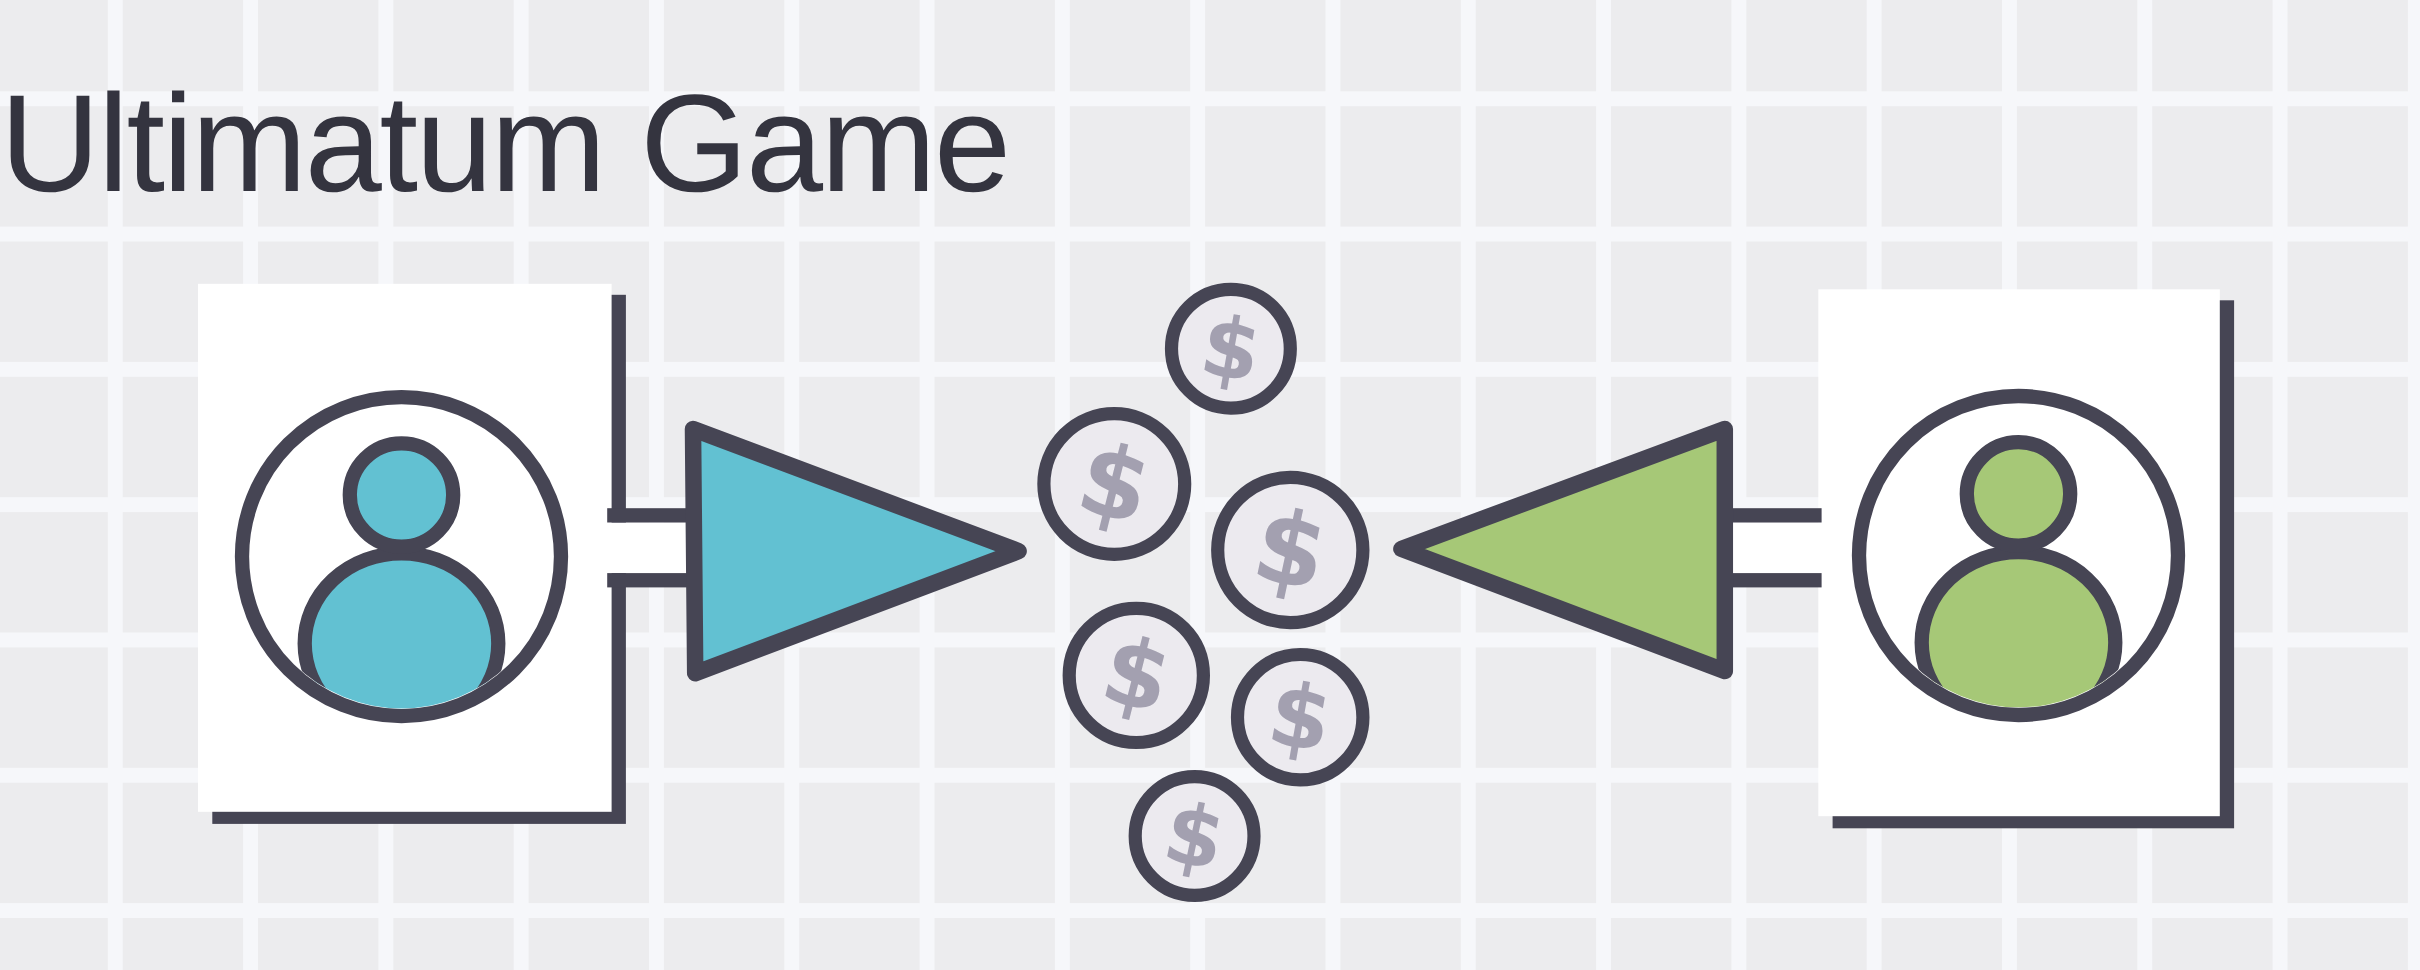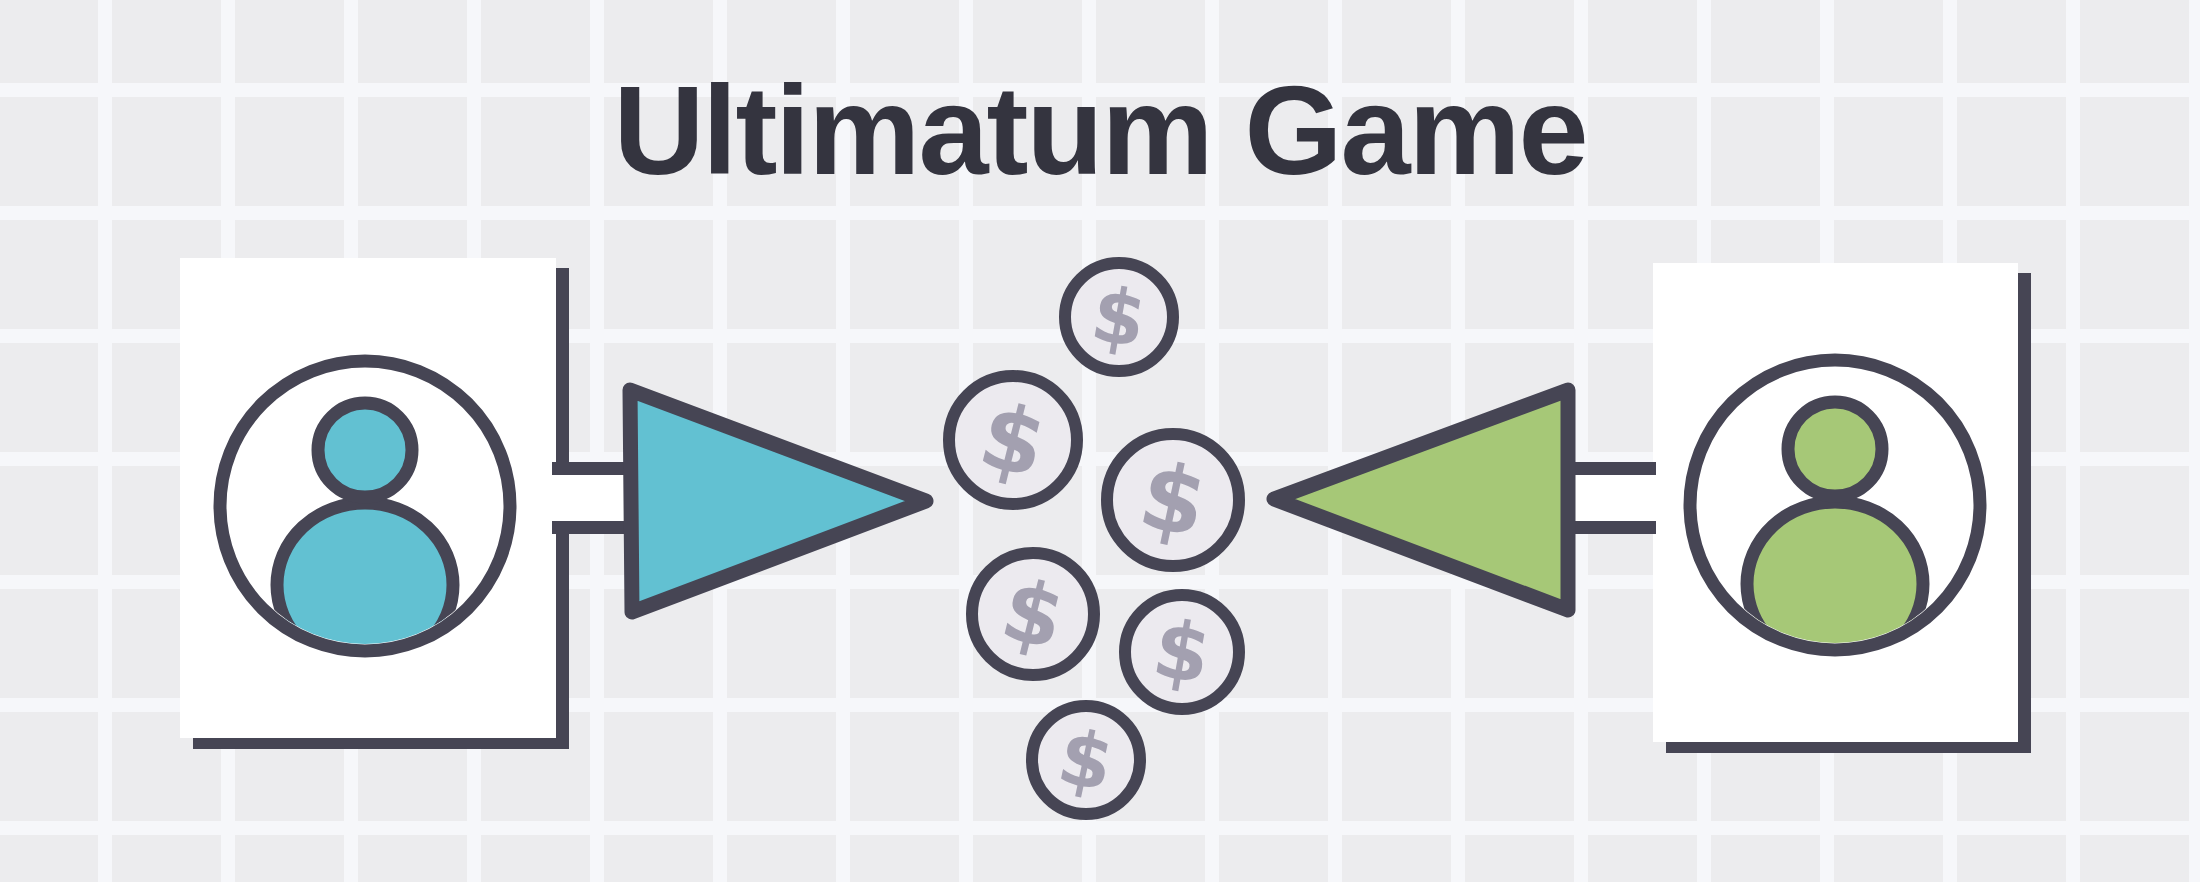--- a/index.html
+++ b/index.html
@@ -12,22 +12,21 @@
     background-color:var(--grid-square,#ececee);
     background-image:
       linear-gradient(to right, var(--grid-line,#f6f7fa) 0 14px, transparent 14px),
       linear-gradient(to bottom, var(--grid-line,#f6f7fa) 0 14px, transparent 14px);
     background-size:123px 123px,123px 123px;
     background-position:98px 0px,0px 83px;
   }
   #scene{position:absolute;left:0;top:0;}
   .page-title{
     position:absolute;left:0;top:58px;width:2200px;
-    text-align:center;
-    font-size:126px;font-weight:bold;letter-spacing:-2px;
+    font-size:126px;font-weight:normal;letter-spacing:-2px;
     color:var(--title-text,#34343f);
     margin:0;
   }
   .fill-card{fill:var(--card,#ffffff);}
   .fill-dark{fill:var(--outline,#464554);}
   .fill-teal{fill:var(--teal,#62c1d2);}
   .fill-green{fill:var(--green,#a6c877);}
   .fill-coin{fill:var(--coin-fill,#eceaef);}
   .stroke-dark{stroke:var(--outline,#464554);}
   .coin-symbol{

